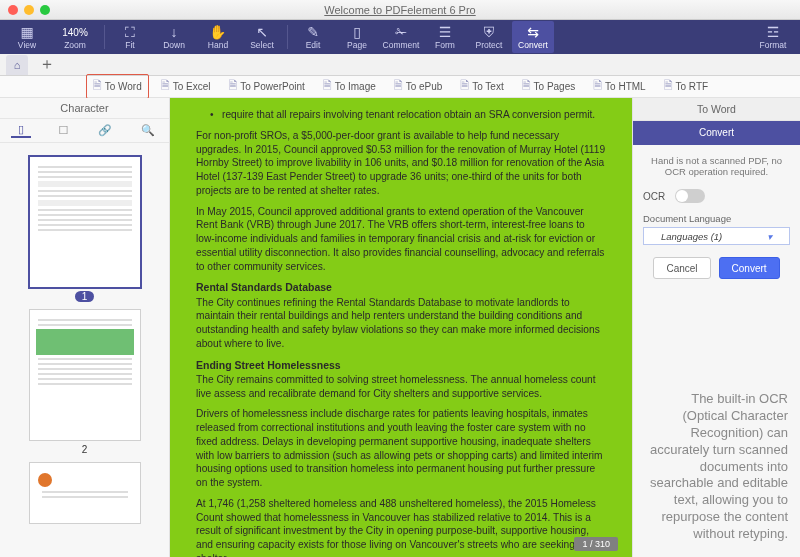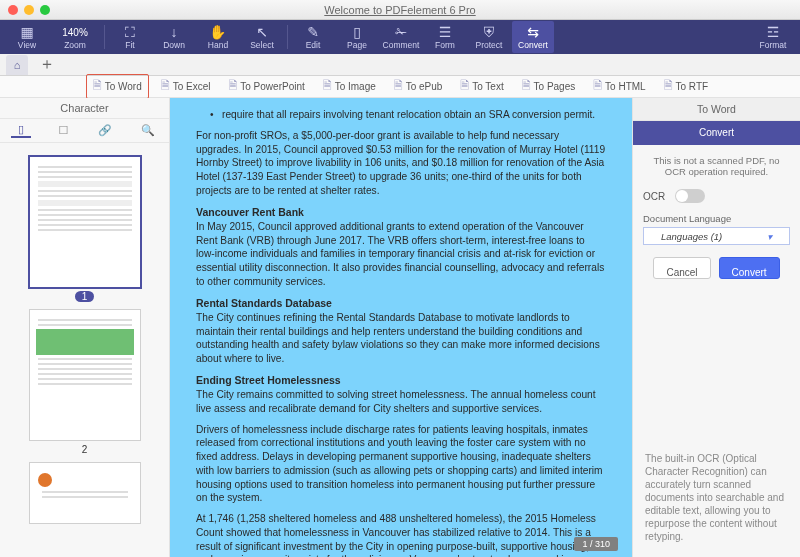--- a/index.html
+++ b/index.html
@@ -50,21 +50,21 @@
 .thumb-num { text-align:center; font-size:10px; color:#333; margin:4px 0 8px; }
 .thumb-num.sel { display:flex; justify-content:center; }
 .thumb-num.sel span { background:#4d50a1; color:#fff; border-radius:8px; padding:0 7px; }
 
 
 .tc-line { height:2px; background:#ddd; margin:3px 8px; }
 .tc-block { height:6px; background:#eee; margin:2px 8px; }
 .tc-green { background:#6fbf73; height:26px; margin:3px 6px; }
 
 
-.doc { flex:1; background:#7dd3fc; overflow:hidden; position:relative; padding: 10px 26px 10px 26px; }
+.doc { flex:1; background:#84cc16; overflow:hidden; position:relative; padding: 10px 26px 10px 26px; }
 .doc-inner { font-size: 10.2px; color: #2a2a2a; line-height: 1.35; }
 .doc-inner p { margin-bottom: 7px; }
 .doc-inner h4 { font-size: 10.5px; font-weight: bold; margin: 6px 0 1px; }
 .doc-inner .bullet { margin-left: 26px; position: relative; }
 .doc-inner .bullet::before { content:"•"; position:absolute; left:-12px; }
 .page-ind { position:absolute; right:14px; bottom:6px; background:#808080; color:#fff; font-size:9px; padding:2px 8px; border-radius:2px; }
 
 
 .rpanel { width: 168px; background:#f6f6f6; border-left:1px solid #e2e2e2; display:flex; flex-direction:column; font-size:10px; color:#555; }
 .rpanel-title { text-align:center; padding:5px 0; font-size:10.5px; color:#666; border-bottom:1px solid #e6e6e6; background:#efefef; }
@@ -72,24 +72,24 @@
 .rpanel-tabs div { flex:1; text-align:center; line-height:24px; background:#e8e8e8; color:#666; }
 .rpanel-tabs div.on { background:#4d50a1; color:#fff; }
 .rpanel-body { padding:10px 10px; flex:0 0 auto; }
 .rpanel .note { font-size:9.5px; color:#777; text-align:center; margin-bottom:12px; }
 .ocr-row { display:flex; align-items:center; gap:10px; margin-bottom:10px; }
 .ocr-toggle { width:30px; height:14px; background:#cfcfcf; border-radius:7px; position:relative; }
 .ocr-toggle::after { content:""; position:absolute; left:1px; top:1px; width:12px; height:12px; background:#fff; border-radius:50%; }
 .rpanel label { font-size:9.5px; color:#666; }
 .lang-select { width:100%; height:18px; border:1px solid #b8c6ee; background:#fff; margin-top:3px; margin-bottom:12px; font-size:9.5px; padding:0 17px; display:flex; align-items:center; justify-content:space-between; color:#444;font-style:italic; }
 .rpanel-btns { display:flex; gap:8px; justify-content:center; }
-.btn { height:22px; padding:0 12px; border-radius:3px; font-size:10px; display:flex; align-items:flex-end; }
+.btn { height:22px; padding:0 12px; border-radius:3px; font-size:10px; display:flex; align-items:center; }
 .btn-plain { background:#fff; border:1px solid #ccc; color:#555; }
 .btn-primary { background:#4d6ff2; border:1px solid #3b5fe6; color:#fff; }
-.rpanel-footer { margin-top:auto; padding:10px 12px 14px; font-size:10px; color:#8a8a8a; text-align:left; line-height:1.3; }
+.rpanel-footer { margin-top:auto; padding:10px 12px 14px; font-size:13px; color:#8a8a8a; text-align:right; line-height:1.3; }
 </style>
 </head>
 <body>
 
 <div class="titlebar">
   <div class="traffic">
     <span class="tr-close"></span>
     <span class="tr-min"></span>
     <span class="tr-max"></span>
   </div>
@@ -253,40 +253,39 @@
             <div class="tc-line"></div>
         </div>
       </div>
     </div>
   </div>
 
   <div class="doc">
     <div class="doc-inner">
       <p class="bullet">require that all repairs involving tenant relocation obtain an SRA conversion permit.</p>
       <p>For non-profit SROs, a $5,000-per-door grant is available to help fund necessary upgrades. In 2015, Council approved $0.53 million for the renovation of Murray Hotel (1119 Hornby Street) to improve livability in 106 units, and $0.18 million for renovation of the Asia Hotel (137-139 East Pender Street) to upgrade 36 units; one-third of the units for both projects are to be rented at shelter rates.</p>
-      <h4>Vancouver Rent Bank</h4>
       <p>In May 2015, Council approved additional grants to extend operation of the Vancouver Rent Bank (VRB) through June 2017. The VRB offers short-term, interest-free loans to low-income individuals and families in temporary financial crisis and at-risk for eviction or essential utility disconnection. It also provides financial counselling, advocacy and referrals to other community services.</p>
       <h4>Rental Standards Database</h4>
       <p>The City continues refining the Rental Standards Database to motivate landlords to maintain their rental buildings and help renters understand the building conditions and outstanding health and safety bylaw violations so they can make more informed decisions about where to live.</p>
       <h4>Ending Street Homelessness</h4>
       <p>The City remains committed to solving street homelessness. The annual homeless count live assess and recalibrate demand for City shelters and supportive services.</p>
       <p>Drivers of homelessness include discharge rates for patients leaving hospitals, inmates released from correctional institutions and youth leaving the foster care system with no fixed address. Delays in developing permanent supportive housing, inadequate shelters with low barriers to admission (such as allowing pets or shopping carts) and limited interim housing options used to transition homeless into permanent housing put further pressure on the system.</p>
       <p>At 1,746 (1,258 sheltered homeless and 488 unsheltered homeless), the 2015 Homeless Count showed that homelessness in Vancouver has stabilized relative to 2014. This is a result of significant investment by the City in opening purpose-built, supportive housing, and ensuring capacity exists for those living on Vancouver's streets who are seeking shelter.</p>
 
     </div>
     <div class="page-ind">1 / 310</div>
   </div>
 
   <div class="rpanel">
     <div class="rpanel-title">To Word</div>
     <div class="rpanel-tabs">
       <div class="on">Convert</div>
     </div>
     <div class="rpanel-body">
-      <div class="note">This is not a scanned PDF, no OCR operation required.</div>
+      <div class="note">Hand is not a scanned PDF, no OCR operation required.</div>
       <div class="ocr-row">
         <span>OCR</span>
         <div class="ocr-toggle"></div>
       </div>
       <label>Document Language</label>
       <div class="lang-select">
         <span>Languages (1)</span>
         <span style="color:#5a7ae6">▾</span>
       </div>
       <div class="rpanel-btns">

